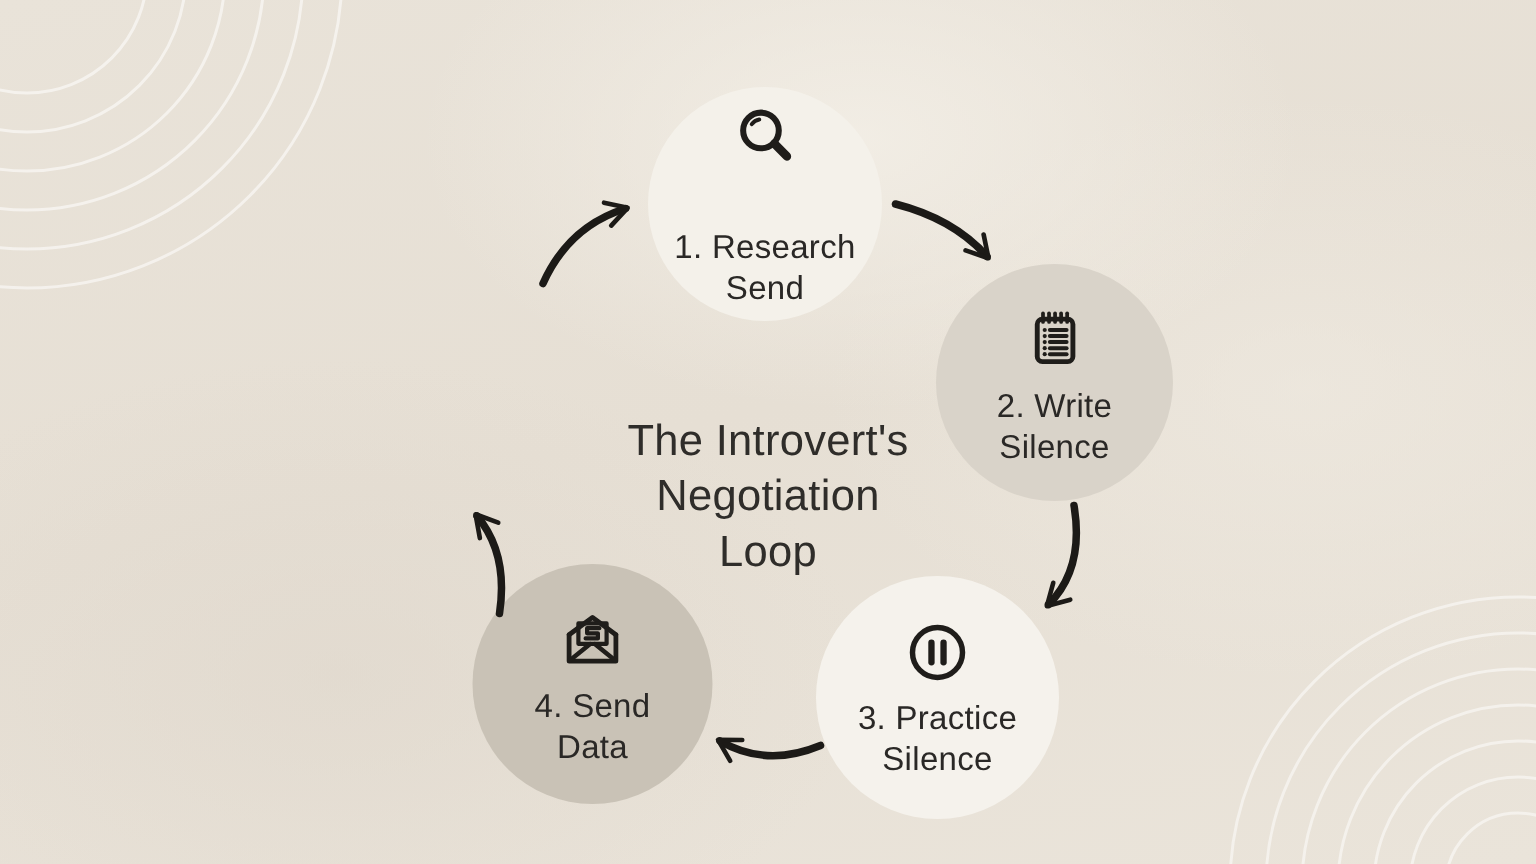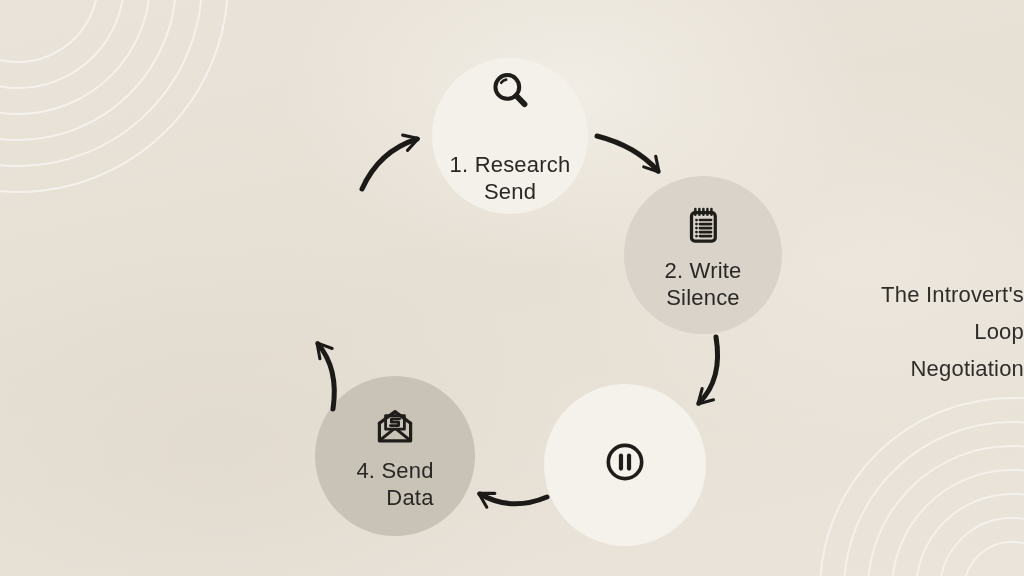--- a/index.html
+++ b/index.html
@@ -20,22 +20,22 @@
   }
   .node .icon{flex:0 0 auto;margin-bottom:7px;}
   .node .lbl{font-size:22px;line-height:27px;letter-spacing:.2px;color:#2a2826;}
   
   .n1{left:432px;top:58px;width:156px;height:156px;gap:30px;}
   .n2{left:624px;top:176px;width:158px;height:158px;}
   .n3{left:544px;top:384px;width:162px;height:162px;}
   .n4{left:315px;top:376px;width:160px;height:160px;}
   .n5{left:235px;top:175px;width:158px;height:158px;}
   .title{
-    position:absolute;left:0;right:0;top:276px;text-align:right;
-    font-size:22px;line-height:37px;color:#2f2d2a;letter-spacing:.2px;
+    position:absolute;left:0;right:0;top:276px;text-align:center;
+    font-size:29px;line-height:37px;color:#2f2d2a;letter-spacing:.2px;
   }
   .ic{stroke:#1f1d1a;fill:none;stroke-linecap:round;stroke-linejoin:round;}
   .icf{fill:#1f1d1a;stroke:none;}
 </style>
 </head>
 <body>
 
 <div id="canvas">
 
   <svg class="rings" viewBox="0 0 1024 576">
@@ -53,22 +53,22 @@
       <circle cx="1012" cy="590" r="96"></circle>
         <circle cx="1012" cy="590" r="120"></circle>
       <circle cx="1012" cy="590" r="144"></circle>
         <circle cx="1012" cy="590" r="168"></circle>
       <circle cx="1012" cy="590" r="192"></circle>
     </g>
   </svg>
 
   <div class="title">
     <div>The Introvert's</div>
+    <div>Negotiation</div>
     <div>Loop</div>
-    <div>Negotiation</div>
   </div>
 
   <div class="node n1" style="background: rgb(244, 241, 234);">
     <svg class="icon" width="48" height="46" viewBox="0 0 24 24">
       <circle class="ic" cx="10.6" cy="9.9" r="6.2" stroke-width="2.1"></circle>
       <path class="ic" d="M7.4,7.7 A4.2,4.2 0 0 1 10,6.1" stroke-width="1.4"></path>
       <line class="ic" x1="15.3" y1="14.5" x2="19.6" y2="18.9" stroke-width="3"></line>
     </svg>
     <div class="lbl">
       <div>1. Research</div>
@@ -106,23 +106,27 @@
       <div>Silence</div>
     </div>
   </div>
 
   <div class="node n3" style="background: rgb(245, 242, 236);">
     <svg class="icon" width="46" height="46" viewBox="0 0 24 24">
       <circle class="ic" cx="12" cy="12" r="8.7" stroke-width="1.9"></circle>
       <line class="ic" x1="9.9" y1="8.6" x2="9.9" y2="15.4" stroke-width="2.2"></line>
       <line class="ic" x1="14.1" y1="8.6" x2="14.1" y2="15.4" stroke-width="2.2"></line>
     </svg>
+    <div class="lbl">
+      <div>3. Practice</div>
+      <div>Silence</div>
+    </div>
   </div>
 
-  <div class="node n4" style="background: rgb(201, 194, 182); text-align: right;">
+  <div class="node n4" style="background: rgb(201, 194, 182);">
     <svg class="icon" width="48" height="48" viewBox="0 0 24 24">
       <path class="ic" d="M4.2,10.6 L12,4.8 L19.8,10.6" stroke-width="1.6"></path>
       <rect class="ic" x="7.3" y="6.8" width="9.4" height="6.8" stroke-width="1.4"></rect>
       <path class="ic" d="M14.3,8.4 H10.2 V10.1 H13.8 V11.8 H9.7" stroke-width="1.4"></path>
       <path class="ic" d="M4.2,10.6 V19.4 H19.8 V10.6" stroke-width="1.6"></path>
       <path class="ic" d="M4.4,19.2 L11.2,13.7 M19.6,19.2 L12.8,13.7" stroke-width="1.5"></path>
     </svg>
     <div class="lbl">
       <div>4. Send</div>
       <div>Data</div>

